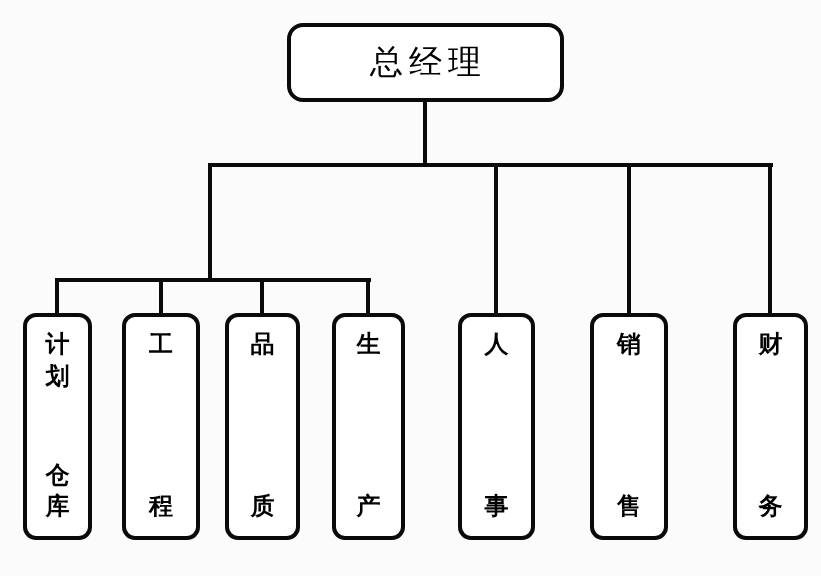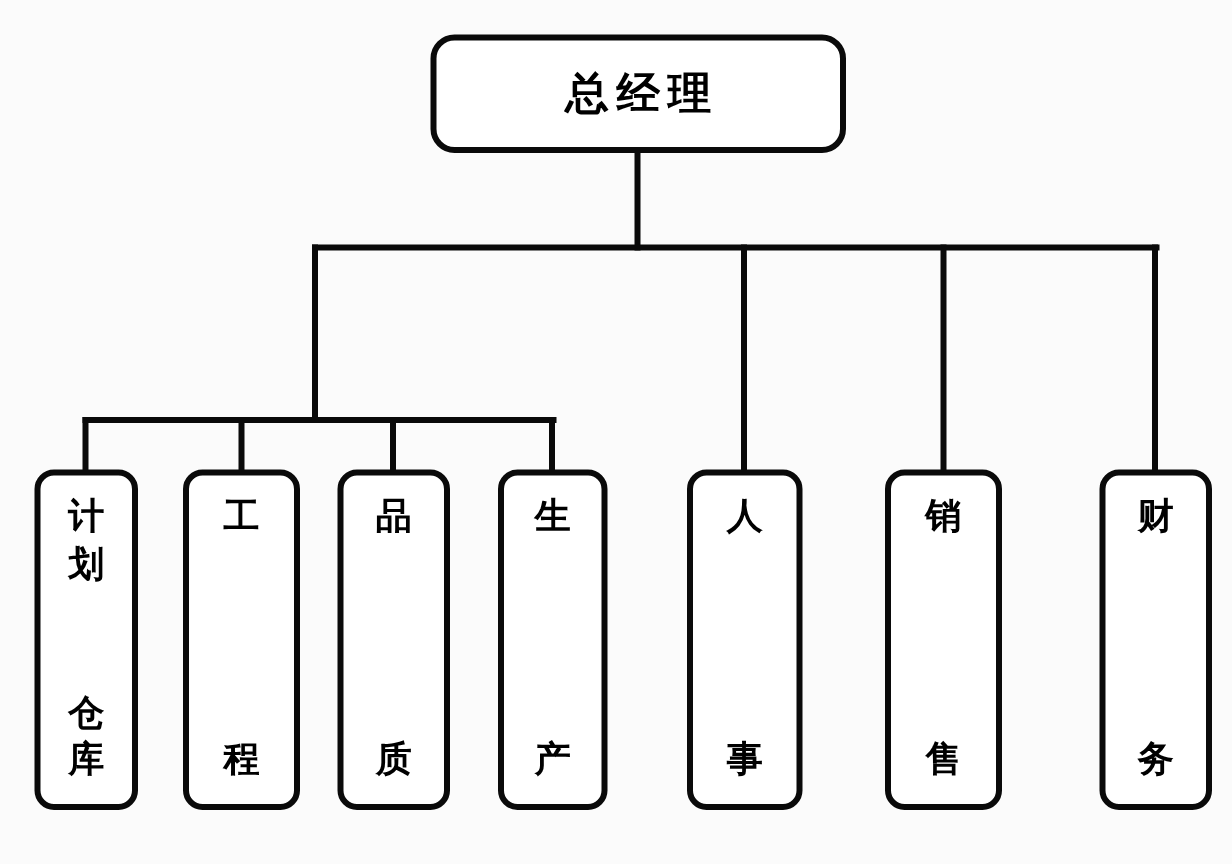--- a/index.html
+++ b/index.html
@@ -33,22 +33,22 @@
     left: 287px;
     top: 23px;
     width: 277px;
     height: 79px;
     border-radius: 16px;
     display: flex;
     align-items: center;
     justify-content: center;
   }
   .root-label {
-    font-size: 29px;
-    font-weight: bold;
+    font-size: 33px;
+    font-weight: normal;
     letter-spacing: 0.18em;
     padding-left: 0.18em; 
     white-space: nowrap;
   }
   .dept-node {
     top: 313px;
     height: 227px;
     border-radius: 13px;
     display: flex;
     flex-direction: column;

